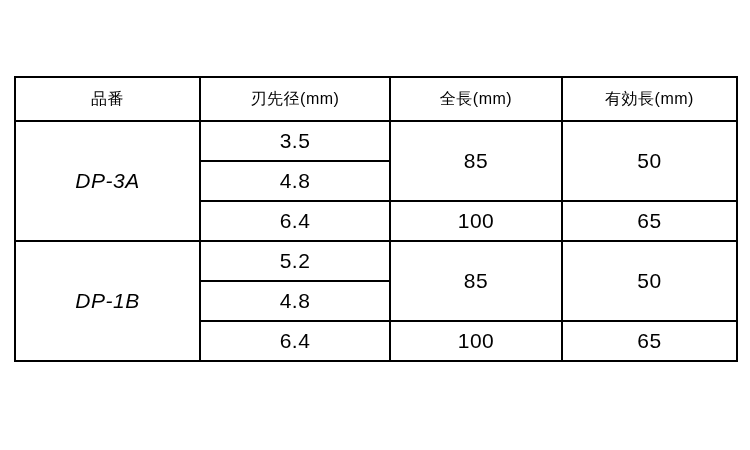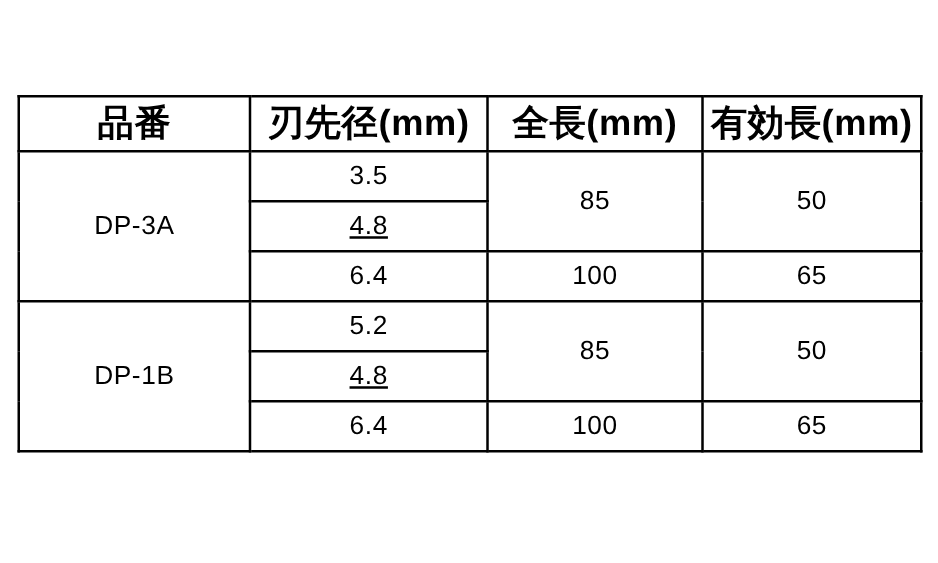--- a/index.html
+++ b/index.html
@@ -40,28 +40,28 @@
     color: #000000;
     font-weight: normal;
     font-size: 21px;
     letter-spacing: 0.5px;
     padding: 0;
     height: 38px;
     background: #ffffff;
   }
   table.spec thead th {
     height: 42px;
-    font-size: 29px;
-    font-weight: bold;
+    font-size: 16px;
   }
   .thin-bottom { border-bottom: 1px solid #000000; }
-  .thin-top { border-top: 1px solid #000000; text-decoration: underline; }
+  .thin-top { border-top: 1px solid #000000; }
   .model-cell {
     font-size: 21px;
     letter-spacing: 1px;
+    font-style: italic;
   }
 </style>
 </head>
 <body>
 
 <div class="sheet">
   <table class="spec">
     <colgroup>
       <col class="c0">
         <col class="c1">

